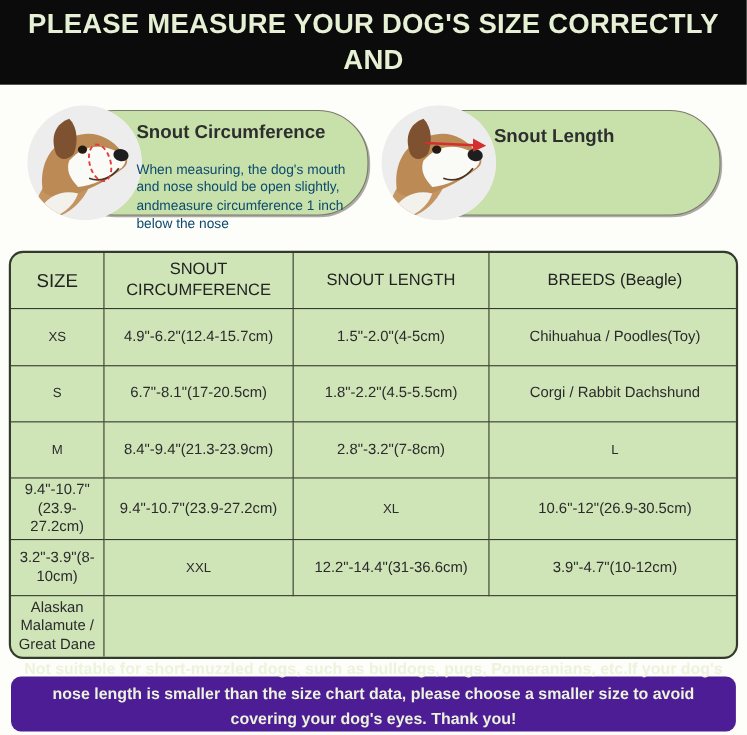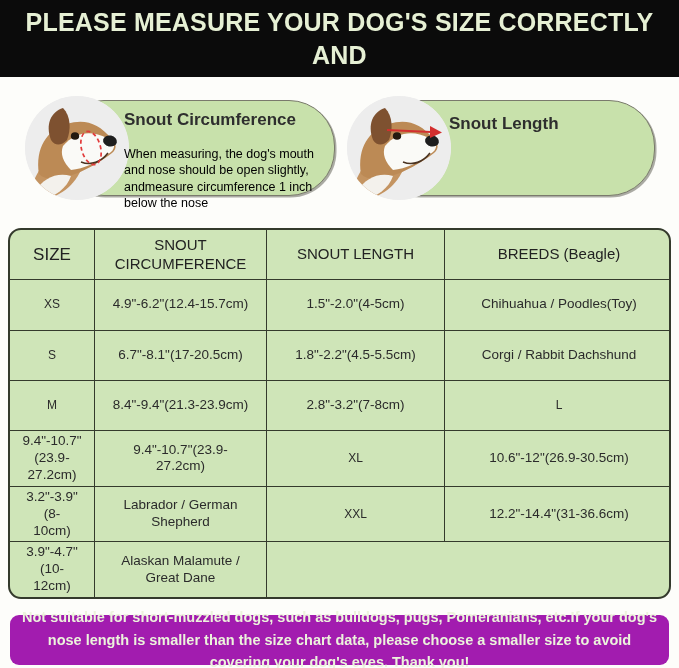--- a/index.html
+++ b/index.html
@@ -32,52 +32,52 @@
     position:absolute; width:104px; height:104px; border-radius:50%;
     background:#ededed; overflow:hidden; top:-5px;
   }
   .card.left  .card-photo { left:-34px; }
   .card.right .card-photo { left:-27px; }
   .card-photo svg { display:block; width:104px; height:104px; }
   .card-text { position:absolute; top:9px; width:200px; }
   .card.left  .card-text { left:65px; }
   .card.right .card-text { left:75px; top:13px; }
   .card-title { font-size:17px; font-weight:700; color:#2e2e2e; margin-bottom:4px; }
-  .card-desc  { font-size:12.5px; color:#000000; line-height:1.3;margin-top:16px; }
+  .card-desc  { font-size:12.5px; color:#0c4a6e; line-height:1.3;margin-top:16px; }
 
   
   .size-table {
     position:absolute; left:8px; top:228px; width:663px; height:371px;
     display:grid;
     grid-template-columns:85px 172px 178px 228px;
     grid-template-rows:repeat(7, 1fr);
     background:#cfe5b8;
     border:2px solid #343a2c;
     border-radius:13px;
     overflow:hidden;
   }
   .cell {
     display:flex; align-items:center; justify-content:center;
     text-align:center; color:#2b2b2b; font-size:13.5px;
     border-right:1.5px solid #343a2c; border-bottom:1.5px solid #343a2c;
-    padding:2px 16px; line-height:1.25;
+    padding:2px 6px; line-height:1.25;
   }
   .size-table > .cell:nth-child(4n) { border-right:none; }
   .size-table > .cell:nth-child(n+25) { border-bottom:none; }
   .cell.head { font-size:15px; color:#222; }
   .cell.head.first { font-size:17px; }
   .cell.head.wrap { padding:2px 20px; }
   .cell.size-col { font-size:12px; }
 
   
   .bottom-banner {
     position:absolute; left:10px; top:615px; width:659px; height:50px;
-    background:#a21caf; border-radius:9px;
+    background:#4c1d95; border-radius:9px;
     color:#ecf3dc; font-weight:700; font-size:14.5px; line-height:1.55;
-    display:flex; align-items:center; justify-content:center; text-align:center;
+    display:flex; align-items:flex-end; justify-content:center; text-align:center;
     padding:0 8px;
   }
 </style>
 </head>
 <body>
 
 <div class="page">
 
   <div class="top-banner">
     <div>PLEASE MEASURE YOUR DOG'S SIZE CORRECTLY AND</div>
@@ -147,21 +147,20 @@
     <div class="cell">8.4"-9.4"(21.3-23.9cm)</div>
     <div class="cell">2.8"-3.2"(7-8cm)</div>
 
     <div class="cell size-col">L</div>
     <div class="cell">9.4"-10.7"(23.9-27.2cm)</div>
     <div class="cell">9.4"-10.7"(23.9-27.2cm)</div>
 
     <div class="cell size-col">XL</div>
     <div class="cell">10.6"-12"(26.9-30.5cm)</div>
     <div class="cell">3.2"-3.9"(8-10cm)</div>
-    <div class="cell">Labrador / German Shepherd</div>
 
     <div class="cell size-col">XXL</div>
     <div class="cell">12.2"-14.4"(31-36.6cm)</div>
     <div class="cell">3.9"-4.7"(10-12cm)</div>
     <div class="cell">Alaskan Malamute / Great Dane</div>
   </div>
 
   <div class="bottom-banner">
     <div>Not suitable for short-muzzled dogs, such as bulldogs, pugs, Pomeranians, etc.If your dog's nose length is smaller than the size chart data, please choose a smaller size to avoid covering your dog's eyes. Thank you!</div>
   </div>

